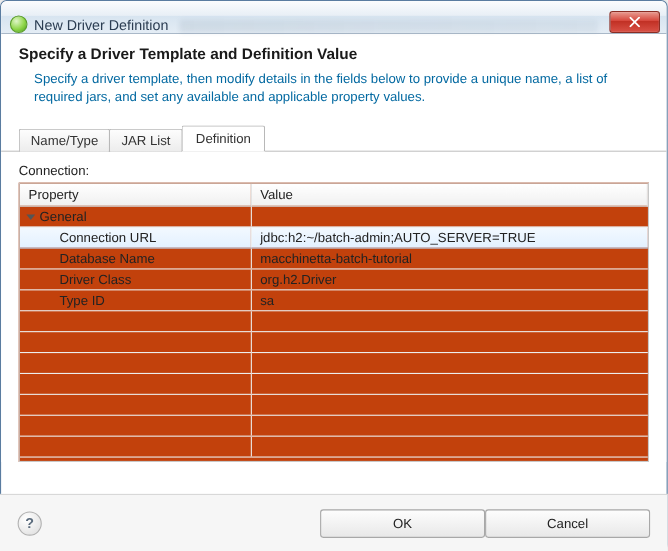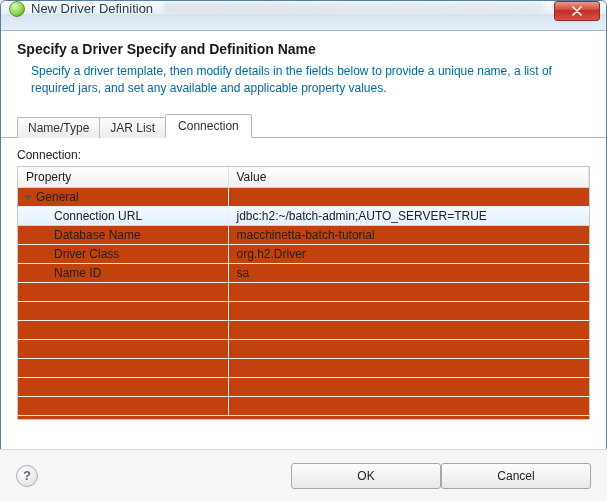--- a/index.html
+++ b/index.html
@@ -14,21 +14,21 @@
     border: 1px solid #5a7ca0;
     border-radius: 6px;
     box-shadow: 0 0 8px rgba(0,0,0,0.3);
   }
   
   .titlebar {
     height: 30px;
     background: linear-gradient(to bottom, #fbfcfd 0%, #e8eff6 45%, #d7e4f0 46%, #e4edf5 100%);
     border-bottom: 1px solid #a9b8c8;
     display: flex;
-    align-items: flex-start;
+    align-items: flex-end;
     padding: 0 0 0 8px;
     position: relative;
     border-radius: 5px 5px 0 0;
   }
   .titlebar .app-icon {
     width: 16px; height: 16px;
     border-radius: 50%;
     background: radial-gradient(circle at 35% 30%, #dff5c8, #8fd64a 55%, #4a9b1a);
     margin-right: 6px;
     border: 1px solid #5a9c2a;
@@ -202,28 +202,28 @@
   <span class="title">New Driver Definition</span>
   <span class="blur"></span>
   <div class="close-btn">
     <svg viewBox="0 0 10 10">
         <path d="M1 1 L9 9 M9 1 L1 9" stroke="#fff" stroke-width="1.6" stroke-linecap="round"></path>
       </svg>
   </div>
 </div>
 
 <div class="header">
-  <h1>Specify a Driver Specify and Definition Name</h1>
+  <h1>Specify a Driver Template and Definition Value</h1>
   <p>Specify a driver template, then modify details in the fields below to provide a unique name, a list of required jars, and set any available and applicable property values.</p>
 </div>
 
 <div class="tabstrip">
   <div class="tab">Name/Type</div>
   <div class="tab">JAR List</div>
-  <div class="tab active">Connection</div>
+  <div class="tab active">Definition</div>
 </div>
 
 <div class="content">
   <div class="content-label">Connection:</div>
   <div class="table-wrap">
     <table>
       <thead>
         <tr>
           <th>Property</th>
           <th>Value</th>
@@ -240,21 +240,21 @@
           </tr>
           <tr class="prop">
             <td>Database Name</td>
             <td>macchinetta-batch-tutorial</td>
           </tr>
           <tr class="prop">
             <td>Driver Class</td>
             <td>org.h2.Driver</td>
           </tr>
           <tr class="prop">
-            <td>Name ID</td>
+            <td>Type ID</td>
             <td>sa</td>
           </tr>
           <tr class="empty">
             <td>&nbsp;</td>
             <td></td>
           </tr>
           <tr class="empty">
             <td>&nbsp;</td>
             <td></td>
           </tr>

